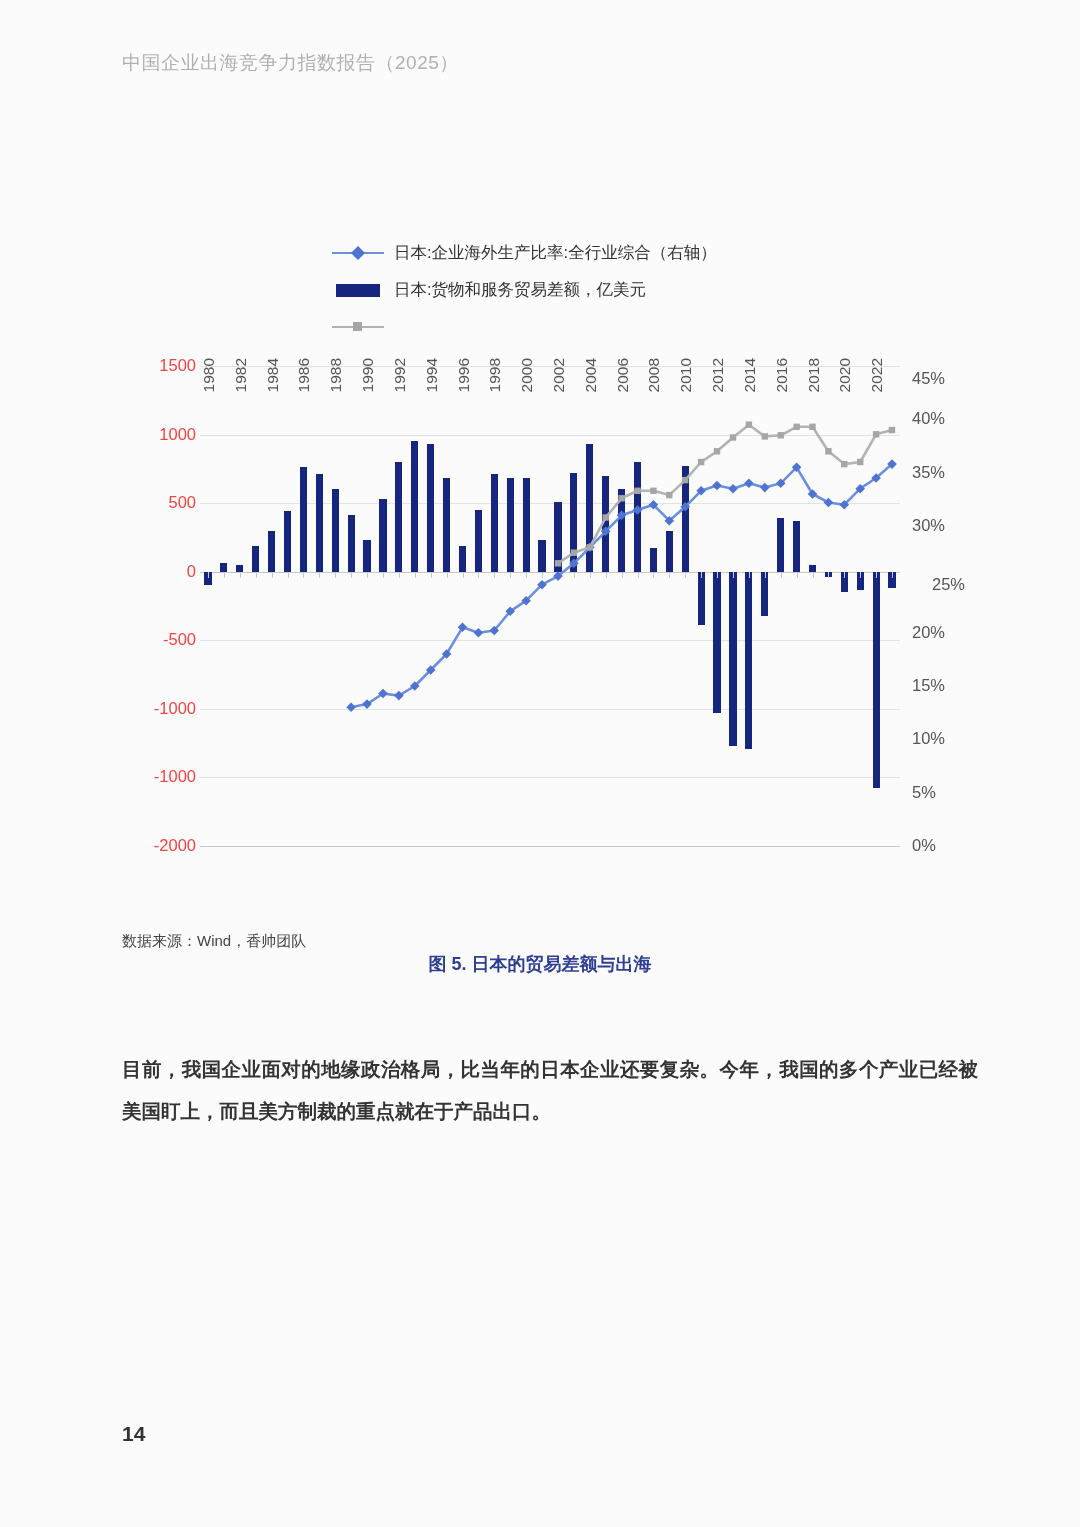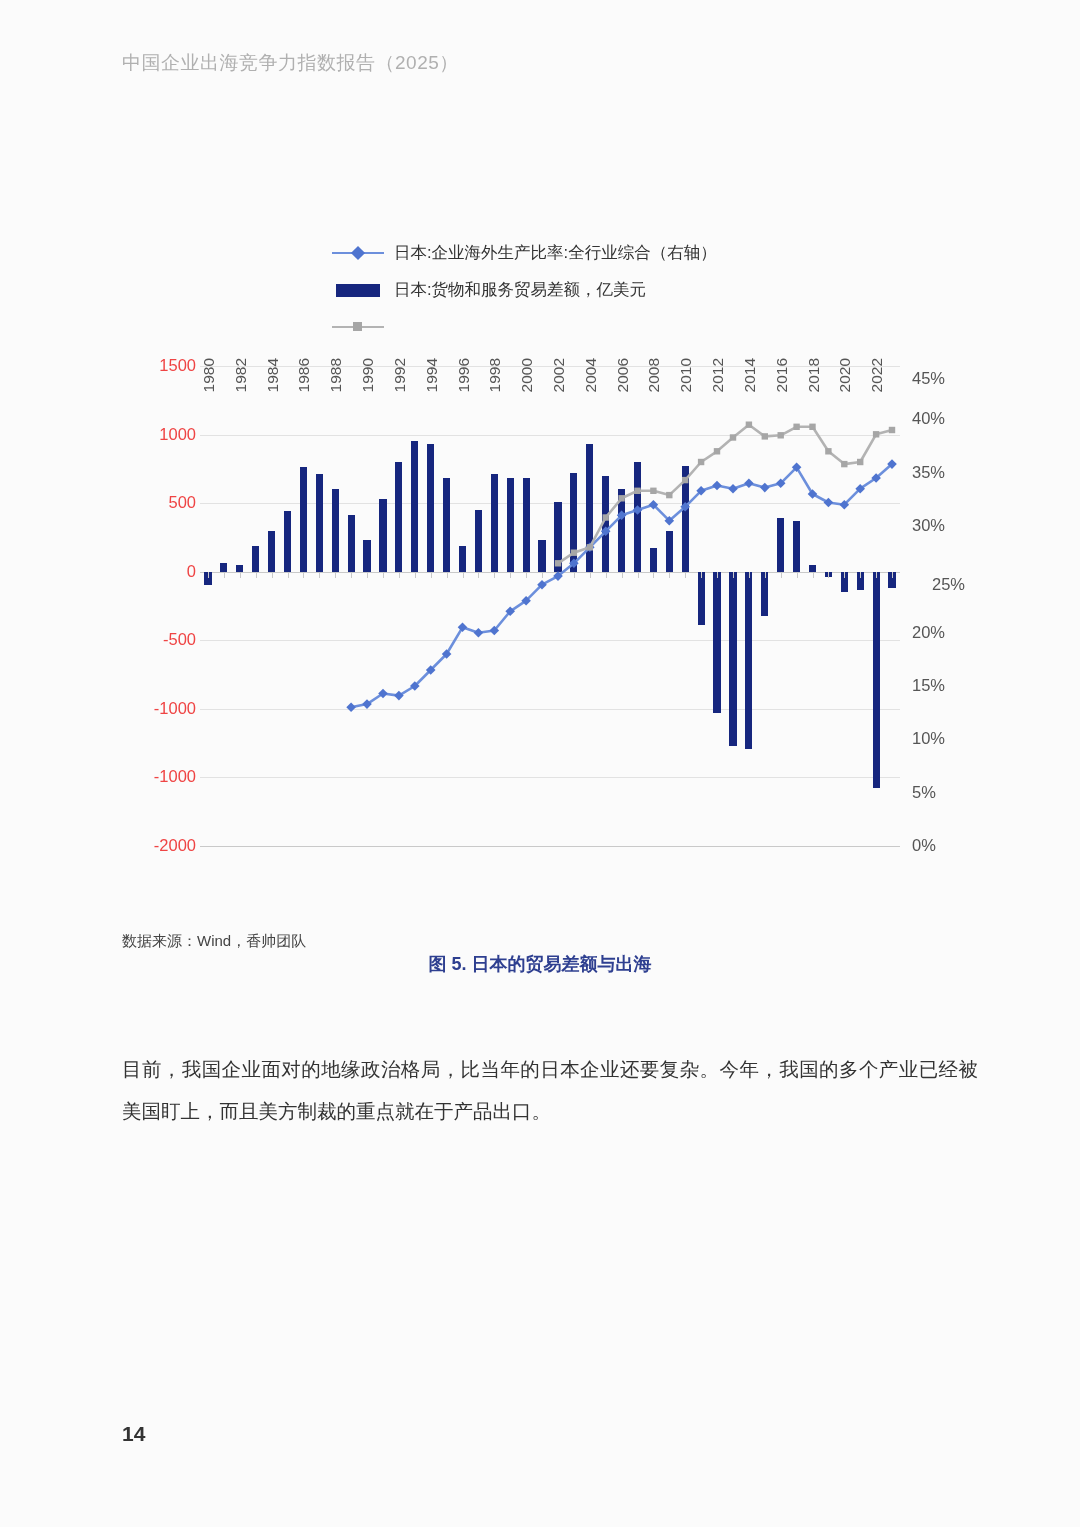--- a/index.html
+++ b/index.html
@@ -48,21 +48,21 @@
   .fig-caption{
     position:absolute;left:0;top:952px;width:1080px;text-align:center;
     font-size:18px;font-weight:bold;color:#2e3f90;
   }
   .src{
     position:absolute;left:122px;top:932px;font-size:15px;color:#444;
   }
 
   .body-para{
     position:absolute;left:122px;width:856px;
-    font-size:19.5px;line-height:42px;color:#333;text-align:justify;
+    font-size:19.5px;line-height:42px;color:#333;text-align:justify;font-weight:bold;
   }
   #p1{top:1048px;}
   #p2{top:1152px;}
 
   .page-num{
     position:absolute;left:122px;top:1422px;
     font-size:21px;font-weight:bold;color:#333;
   }
 </style>
 </head>

